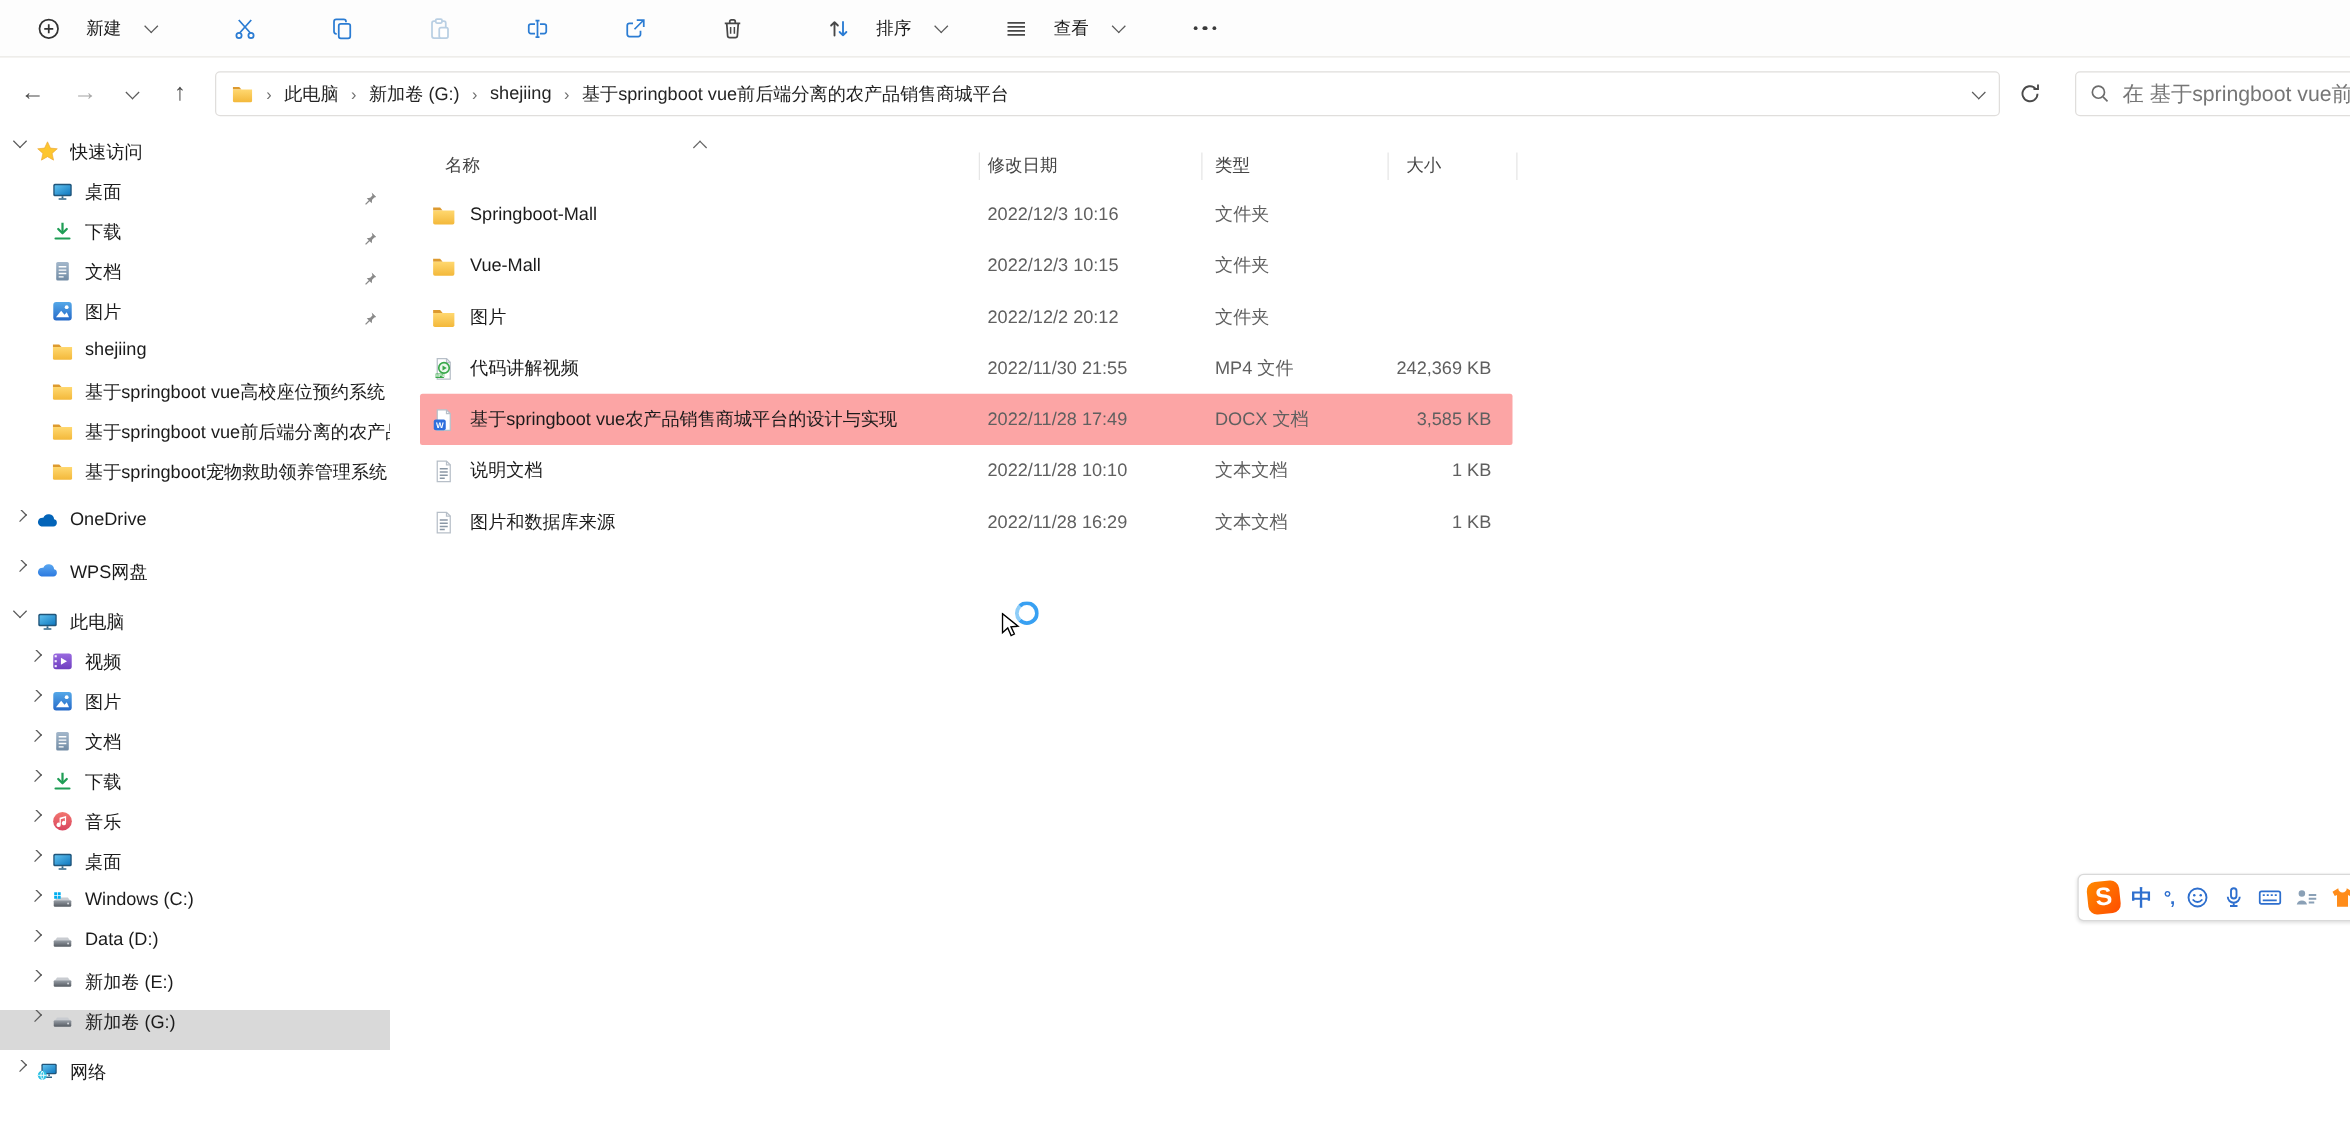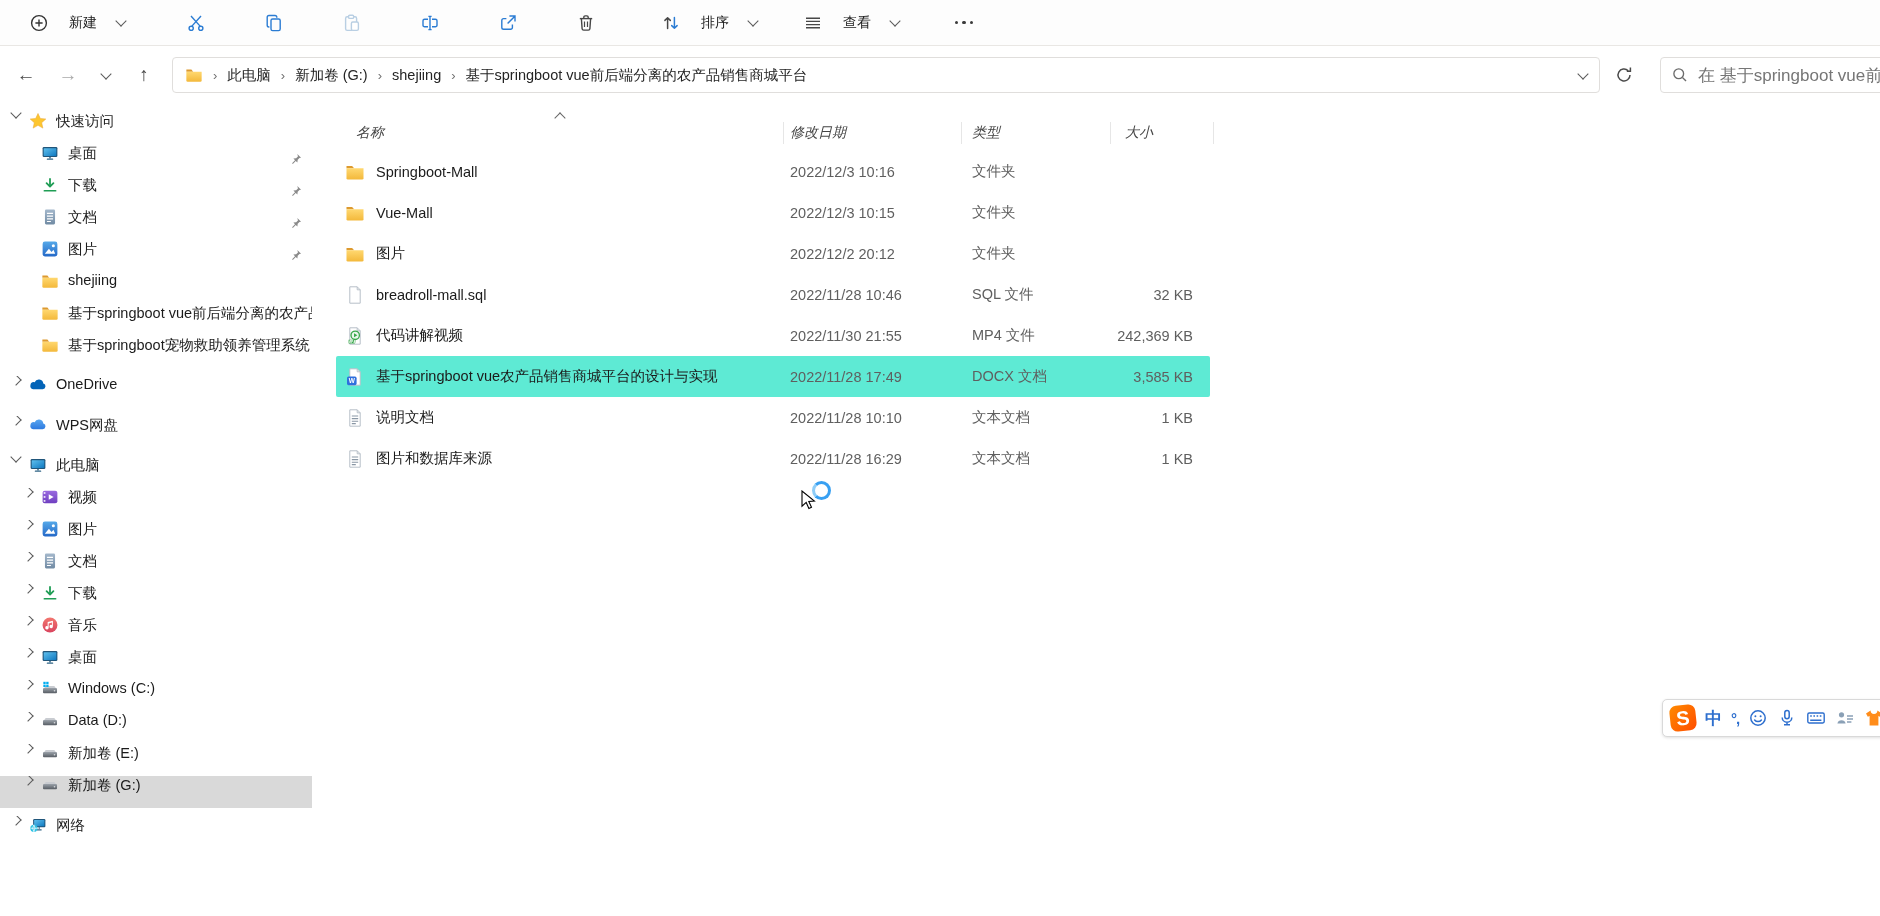--- a/index.html
+++ b/index.html
@@ -46,27 +46,27 @@
   .l0{padding-left:12px;}
   .l1{padding-left:41px;}
   .l2{padding-left:24px;}
   .srow.sel{background:#d9d9d9;}
   .pin{position:absolute;right:10px;top:9px;}
   .ic18{width:18px;height:18px;flex:0 0 auto;}
 
   
   .fileview{position:absolute;left:336px;top:116px;right:0;}
   .fhead{position:relative;height:34px;font-size:14px;color:#454545;}
-  .fhead .hl{position:absolute;top:8px;font-style:italic;}
+  .fhead .hl{position:absolute;top:8px;}
   .fhead .vsep{position:absolute;top:6px;width:1px;height:22px;background:#e6e6e6;}
   .sortcaret{position:absolute;left:220px;top:-2px;width:7px;height:7px;border-left:1.4px solid #666;
              border-top:1.4px solid #666;transform:rotate(45deg);}
   .frows{position:absolute;left:0;top:35px;}
   .frow{display:flex;align-items:center;height:41px;width:874px;font-size:14.5px;border-radius:2px;}
-  .frow.sel{background:#5eead4;}
+  .frow.sel{background:#fca5a5;}
   .c-name{width:447px;display:flex;align-items:center;box-sizing:border-box;padding-left:9px;
           overflow:hidden;white-space:nowrap;}
   .c-name .lbl{margin-left:11px;overflow:hidden;}
   .c-date{width:178px;box-sizing:border-box;padding-left:7px;color:#5f5f5f;}
   .c-type{width:149px;box-sizing:border-box;padding-left:11px;color:#5f5f5f;}
   .c-size{width:92px;box-sizing:border-box;padding-right:9px;text-align:right;color:#5f5f5f;}
   .ic20{width:20px;height:20px;flex:0 0 auto;}
 
   
   .busy-ring{position:absolute;left:812px;top:481px;width:13px;height:13px;border:3.6px solid #38a0f2;
@@ -426,20 +426,26 @@
     <div class="srow l1">
       <svg class="ic18">
           <use href="#sym-folder"></use>
         </svg>
       <span class="lbl">shejiing</span>
     </div>
     <div class="srow l1">
       <svg class="ic18">
           <use href="#sym-folder"></use>
         </svg>
+      <span class="lbl">基于springboot vue高校座位预约系统</span>
+    </div>
+    <div class="srow l1">
+      <svg class="ic18">
+          <use href="#sym-folder"></use>
+        </svg>
       <span class="lbl">基于springboot vue前后端分离的农产品销售商城平台</span>
     </div>
     <div class="srow l1">
       <svg class="ic18">
           <use href="#sym-folder"></use>
         </svg>
       <span class="lbl">基于springboot宠物救助领养管理系统</span>
     </div>
     <div class="srow l0 mt">
       <i class="chev right tchev"></i>
@@ -579,31 +585,20 @@
       <div class="frow">
         <div class="c-name">
             <svg class="ic20">
               <use href="#sym-folder"></use>
             </svg>
           <span class="lbl">图片</span>
           </div>
         <div class="c-date">2022/12/2 20:12</div>
         <div class="c-type">文件夹</div>
         <div class="c-size"></div>
-      </div>
-      <div class="frow">
-        <div class="c-name">
-            <svg class="ic20">
-              <use href="#sym-page"></use>
-            </svg>
-          <span class="lbl">breadroll-mall.sql</span>
-          </div>
-        <div class="c-date">2022/11/28 10:46</div>
-        <div class="c-type">SQL 文件</div>
-        <div class="c-size">32 KB</div>
       </div>
       <div class="frow">
         <div class="c-name">
             <svg class="ic20">
               <use href="#sym-mp4"></use>
             </svg>
           <span class="lbl">代码讲解视频</span>
           </div>
         <div class="c-date">2022/11/30 21:55</div>
         <div class="c-type">MP4 文件</div>

